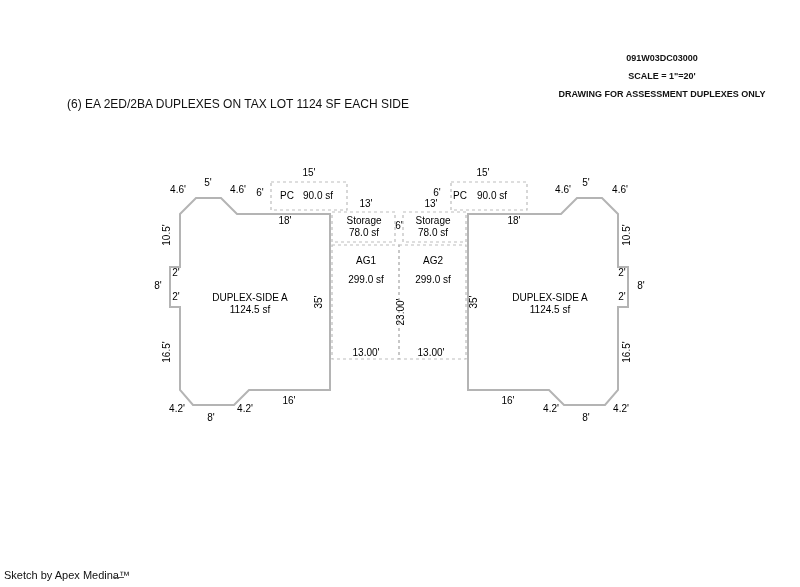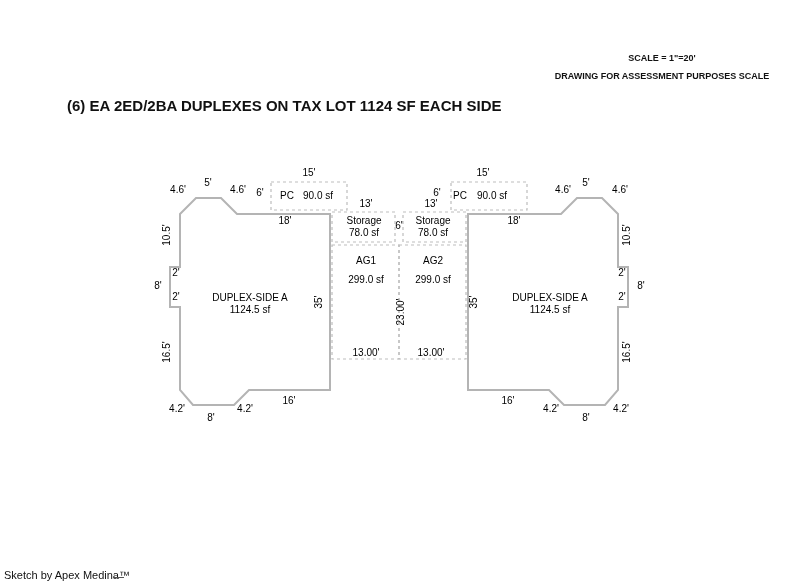--- a/index.html
+++ b/index.html
@@ -4,21 +4,21 @@
 <style>
   html,body{margin:0;padding:0;}
   body{
     width:800px;height:587px;position:relative;overflow:hidden;
     background:#ffffff;
     font-family:"Liberation Sans", sans-serif;
     color:#000;
   }
   .title{
     position:absolute;left:67px;top:97px;
-    font-size:15px;color:#111;white-space:nowrap;font-weight:bold;
+    font-size:12px;color:#111;white-space:nowrap;
   }
   .header-block{
     position:absolute;left:540px;top:49px;width:244px;
     text-align:center;font-size:9px;font-weight:bold;color:#111;
   }
   .header-block div{line-height:18px;white-space:nowrap;}
   .credit{
     position:absolute;left:4px;top:569px;
     font-size:11px;color:#111;white-space:nowrap;
   }
@@ -32,22 +32,23 @@
     font-family:"Liberation Sans", sans-serif;
     font-size:10px;fill:#000;
   }
 </style>
 </head>
 <body>
 
 <div class="title">(6) EA 2ED/2BA DUPLEXES ON TAX LOT 1124 SF EACH SIDE</div>
 
 <div class="header-block">
+  <div>091W03DC03000</div>
   <div>SCALE = 1"=20'</div>
-  <div>DRAWING FOR ASSESSMENT PURPOSES SCALE</div>
+  <div>DRAWING FOR ASSESSMENT DUPLEXES ONLY</div>
 </div>
 
 <svg class="plan" width="800" height="587" viewBox="0 0 800 587">
 
   <polygon class="outline" points="180,214 196,198 221,198 237,214 330,214 330,390 249,390 234,405 193,405 180,390 180,307 170,307 170,267 180,267"></polygon>
   <polygon class="outline" points="468,214 561,214 577,198 602,198 618,214 618,267 628,267 628,307 618,307 618,390 605,405 564,405 549,390 468,390"></polygon>
 
   <rect class="dashed" x="271" y="182" width="76" height="28"></rect>
   <rect class="dashed" x="451" y="182" width="76" height="28"></rect>
   <rect class="dashed" x="332" y="212" width="63" height="30"></rect>

